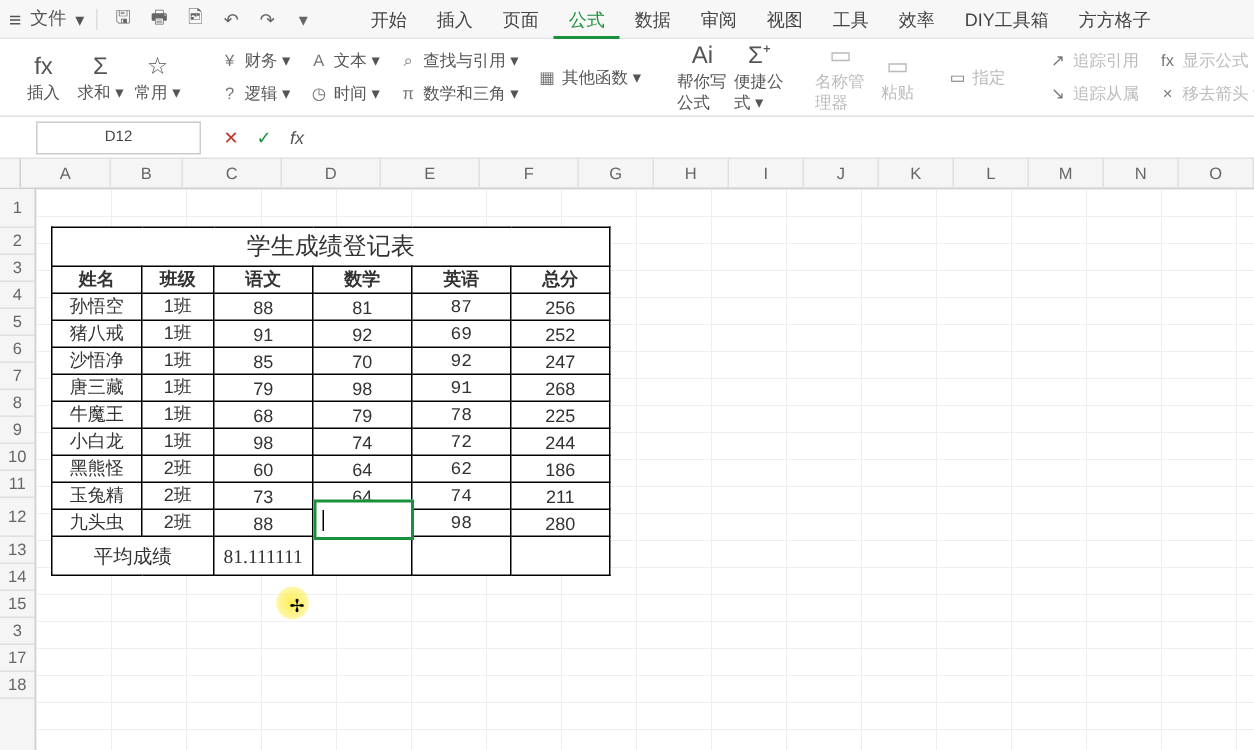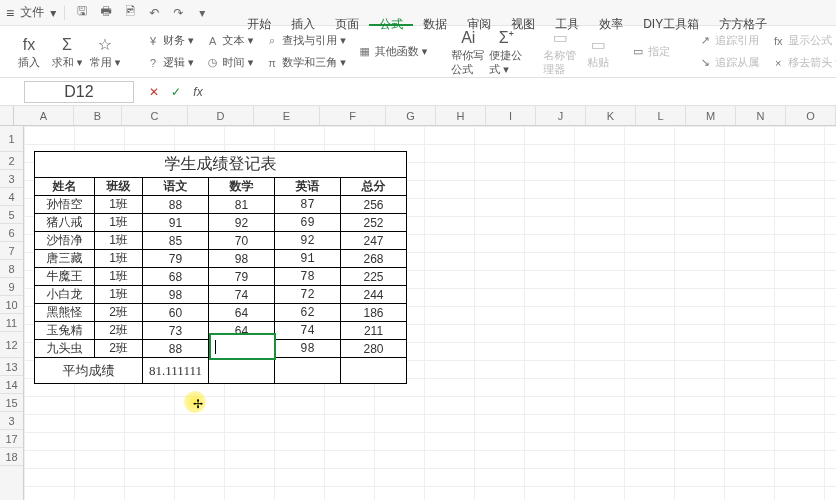--- a/index.html
+++ b/index.html
@@ -24,21 +24,21 @@
     padding: 0 6px;
     gap: 6px;
     color: #555;
   }
   .titlebar .menu-icon { font-size: 14px; cursor: pointer; }
   .titlebar .file-label { font-size: 12px; cursor: pointer; }
   .titlebar .divider { width:1px; height:14px; background:#ddd; margin:0 2px; }
   .titlebar .qat-icon { width:18px; text-align:center; color:#666; cursor:pointer; }
   .titlebar .tabs { display:flex; margin-left: 20px; gap: 0; }
   .titlebar .tab {
-    padding: 11px 10px;
+    padding: 0 10px;
     height: 26px;
     line-height: 26px;
     cursor: pointer;
     color: #444;
   }
   .titlebar .tab.active {
     color: #1a8f3c;
     border-bottom: 2px solid #1a8f3c;
     font-weight: 500;
   }
@@ -72,21 +72,21 @@
 
   
   .formulabar {
     display:flex; align-items:center;
     height:28px; border-bottom:1px solid #e0e0e0;
     background:#fff;
   }
   .name-box {
     width:110px; height:22px; margin:0 6px 0 24px;
     border:1px solid #ccc; display:flex; align-items:center; justify-content:center;
-    font-size:16px; color:#444; background:#fff;
+    font-size:10px; color:#444; background:#fff;
   }
   .fb-btns { display:flex; align-items:center; gap:6px; padding:0 6px; }
   .fb-btn { width:16px; text-align:center; color:#888; cursor:pointer; }
   .fx { font-style:italic; color:#555; }
   .fb-input { flex:1; height:22px; border:none; outline:none; font-size:12px; padding:0 4px; }
 
   
   .sheet-wrap { position:relative; height:calc(500px - 26px - 52px - 28px); overflow:hidden; background:#fff;}
   .col-headers {
     position:absolute; top:0; left:0; right:0; height:20px;

